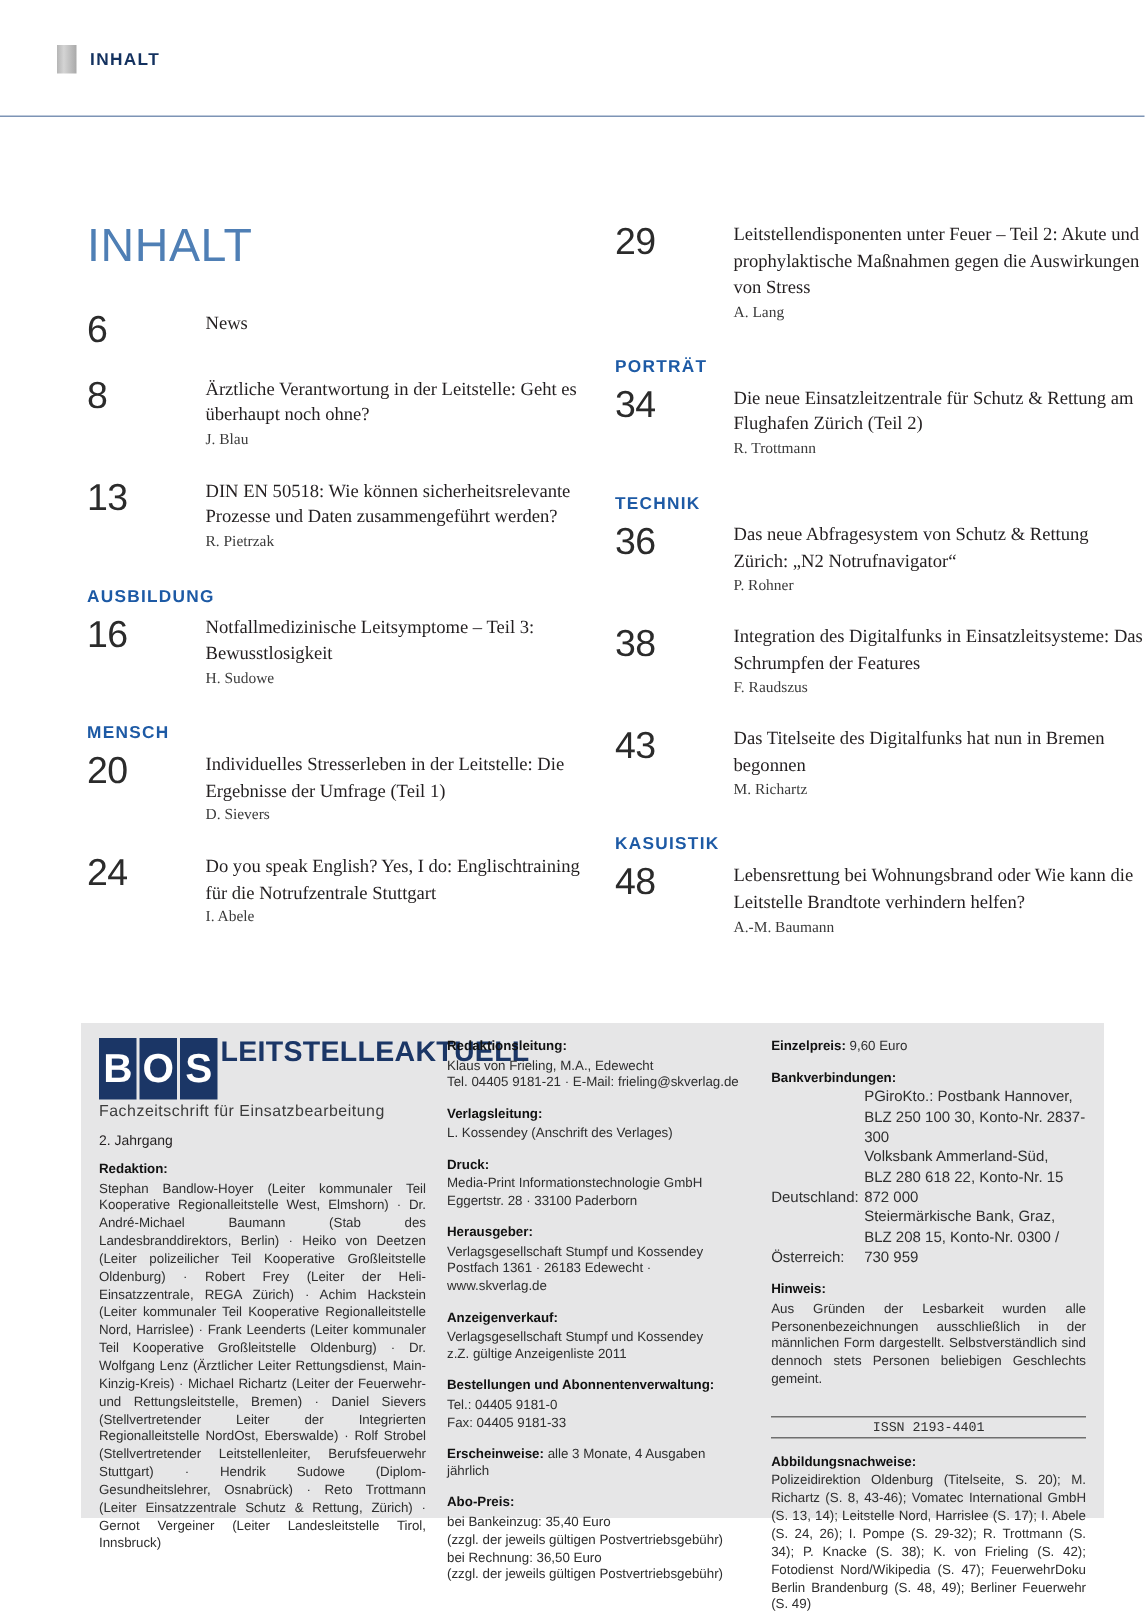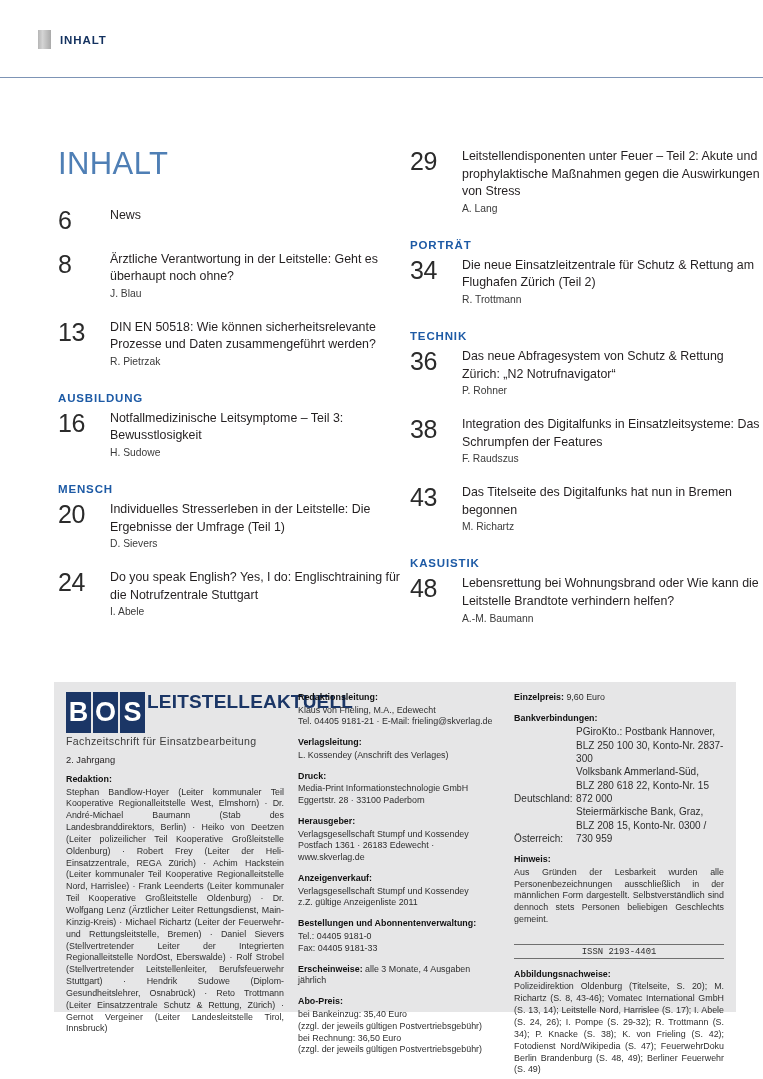--- a/index.html
+++ b/index.html
@@ -74,32 +74,33 @@
     font-weight: bold;
     letter-spacing: 0.85px;
     color: #1d5aa5;
     margin: 22px 0 6px 0;
   }
 
   .entry {
     display: flex;
     align-items: flex-start;
     margin-bottom: 17px;
+    gap: 27px;
   }
   .entry-page {
     width: 52px;
     flex: 0 0 52px;
     font-size: 25px;
     font-weight: 300;
     line-height: 1.02;
     color: #2b2b2b;
     letter-spacing: -0.4px;
     padding-top: 1px;
   }
-  .entry-body { flex: 1 1 auto; }
+  .entry-body { flex: 1 1 auto; font-family: Liberation Serif, serif; }
   .entry-title {
     font-size: 12.4px;
     line-height: 1.42;
     color: #231f20;
   }
   .entry-author {
     font-size: 10.3px;
     line-height: 1.45;
     color: #3a3a3a;
     margin-top: 1px;

